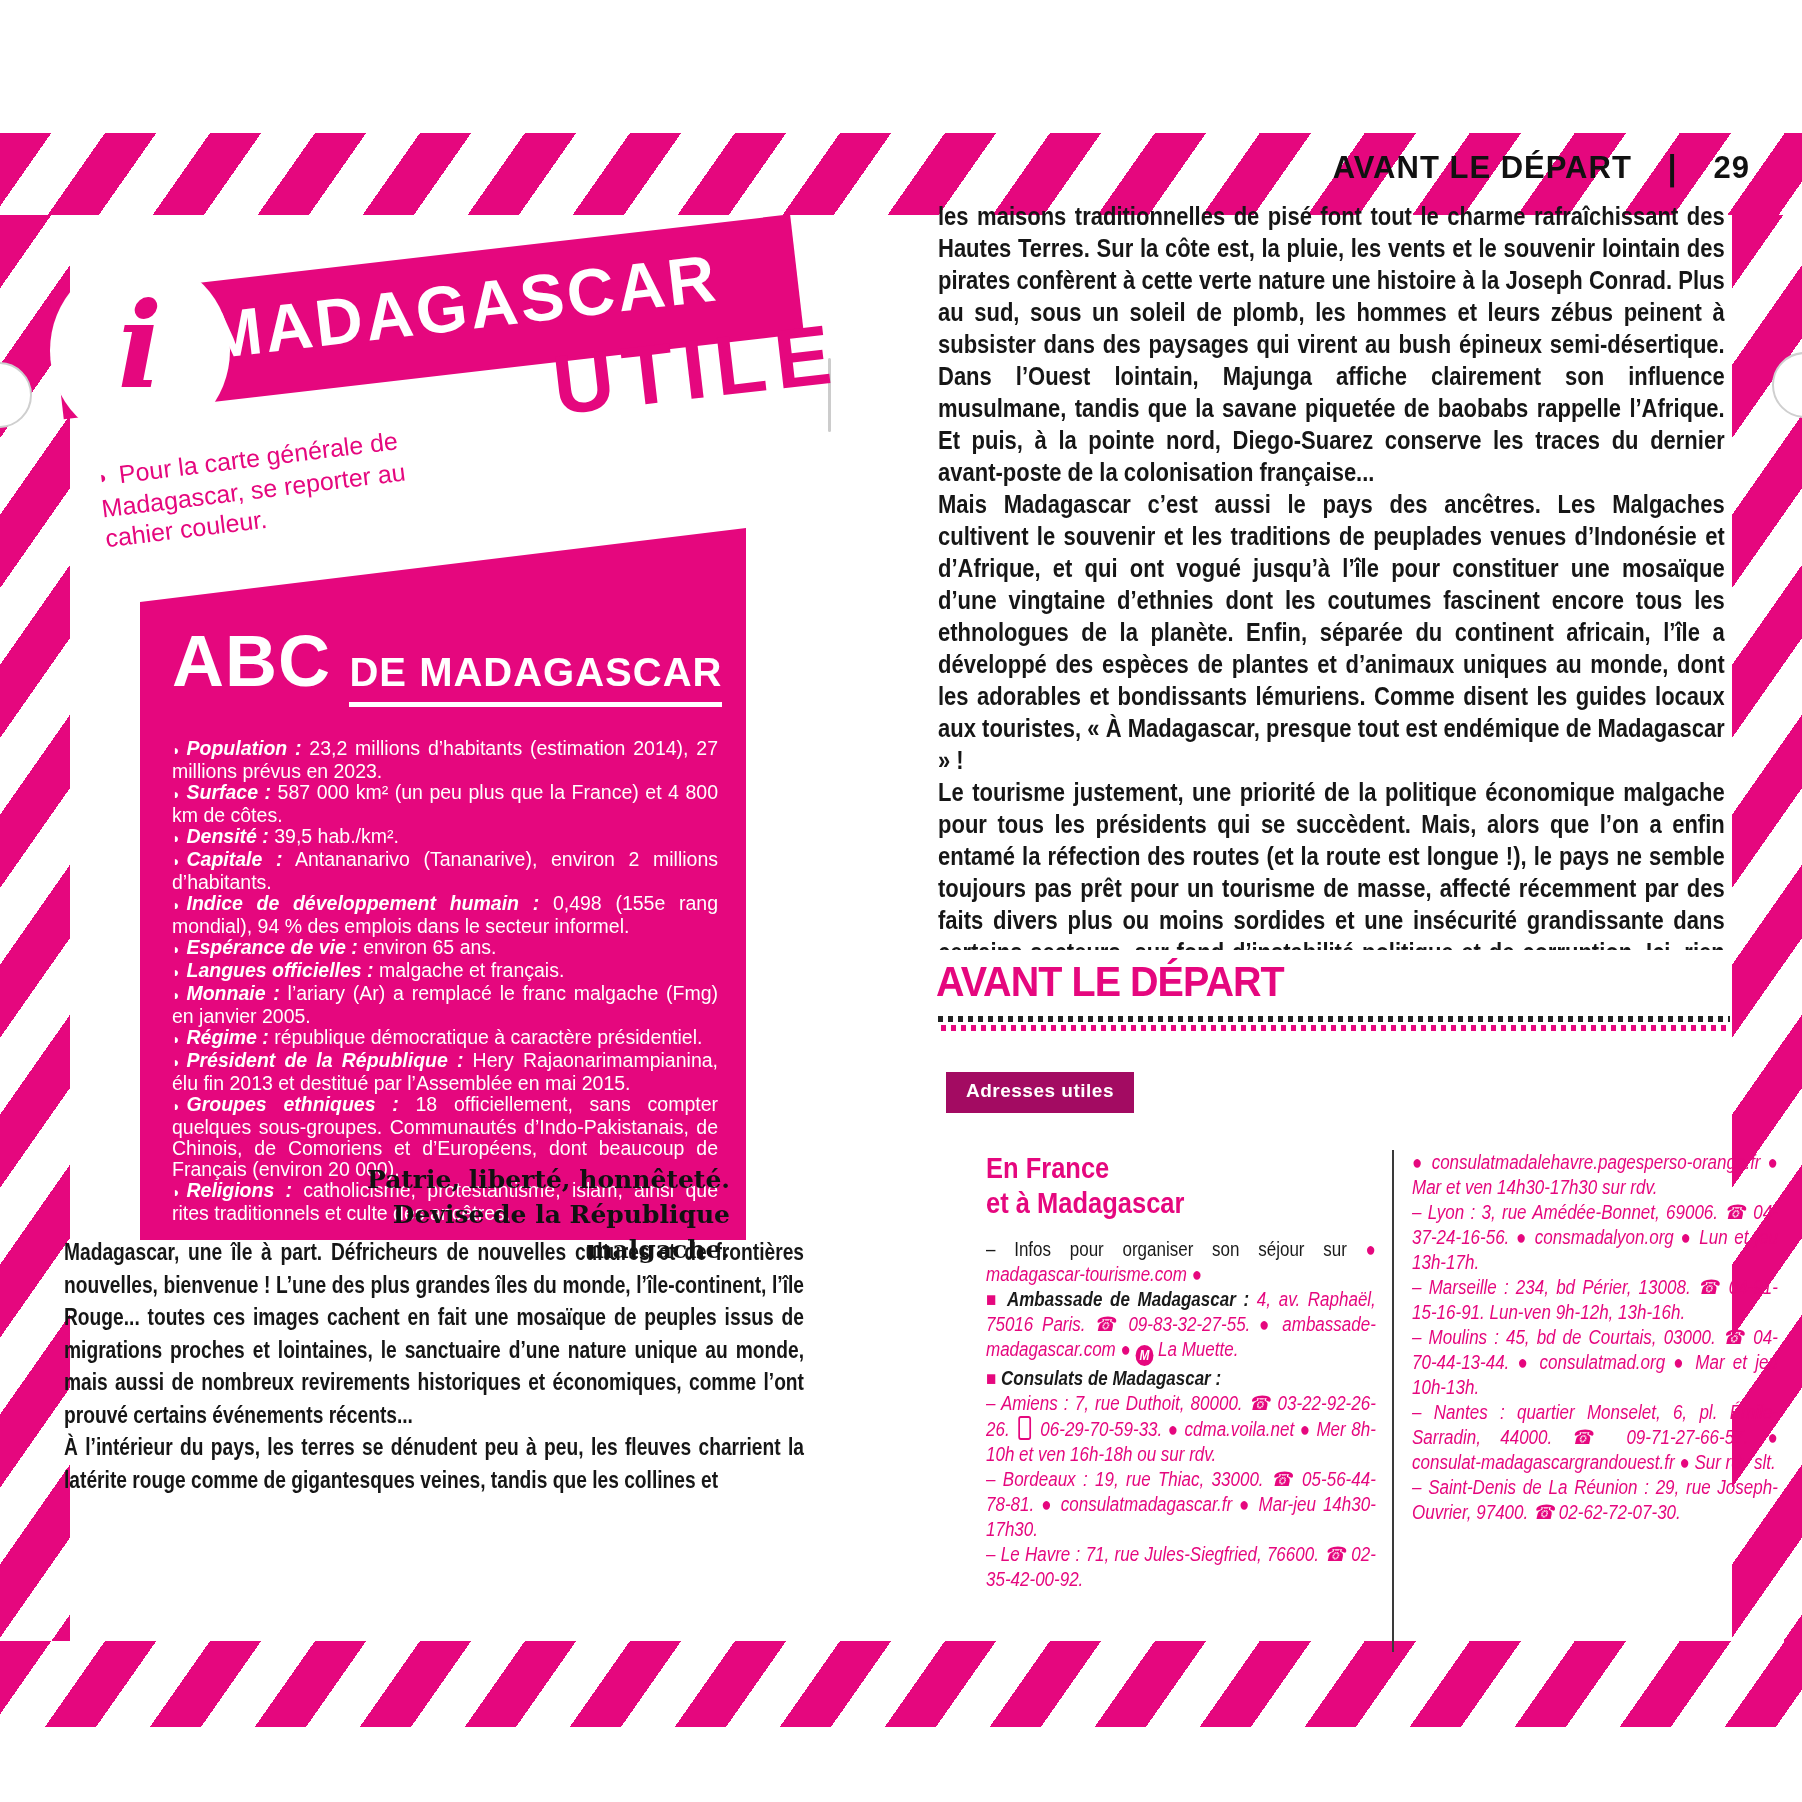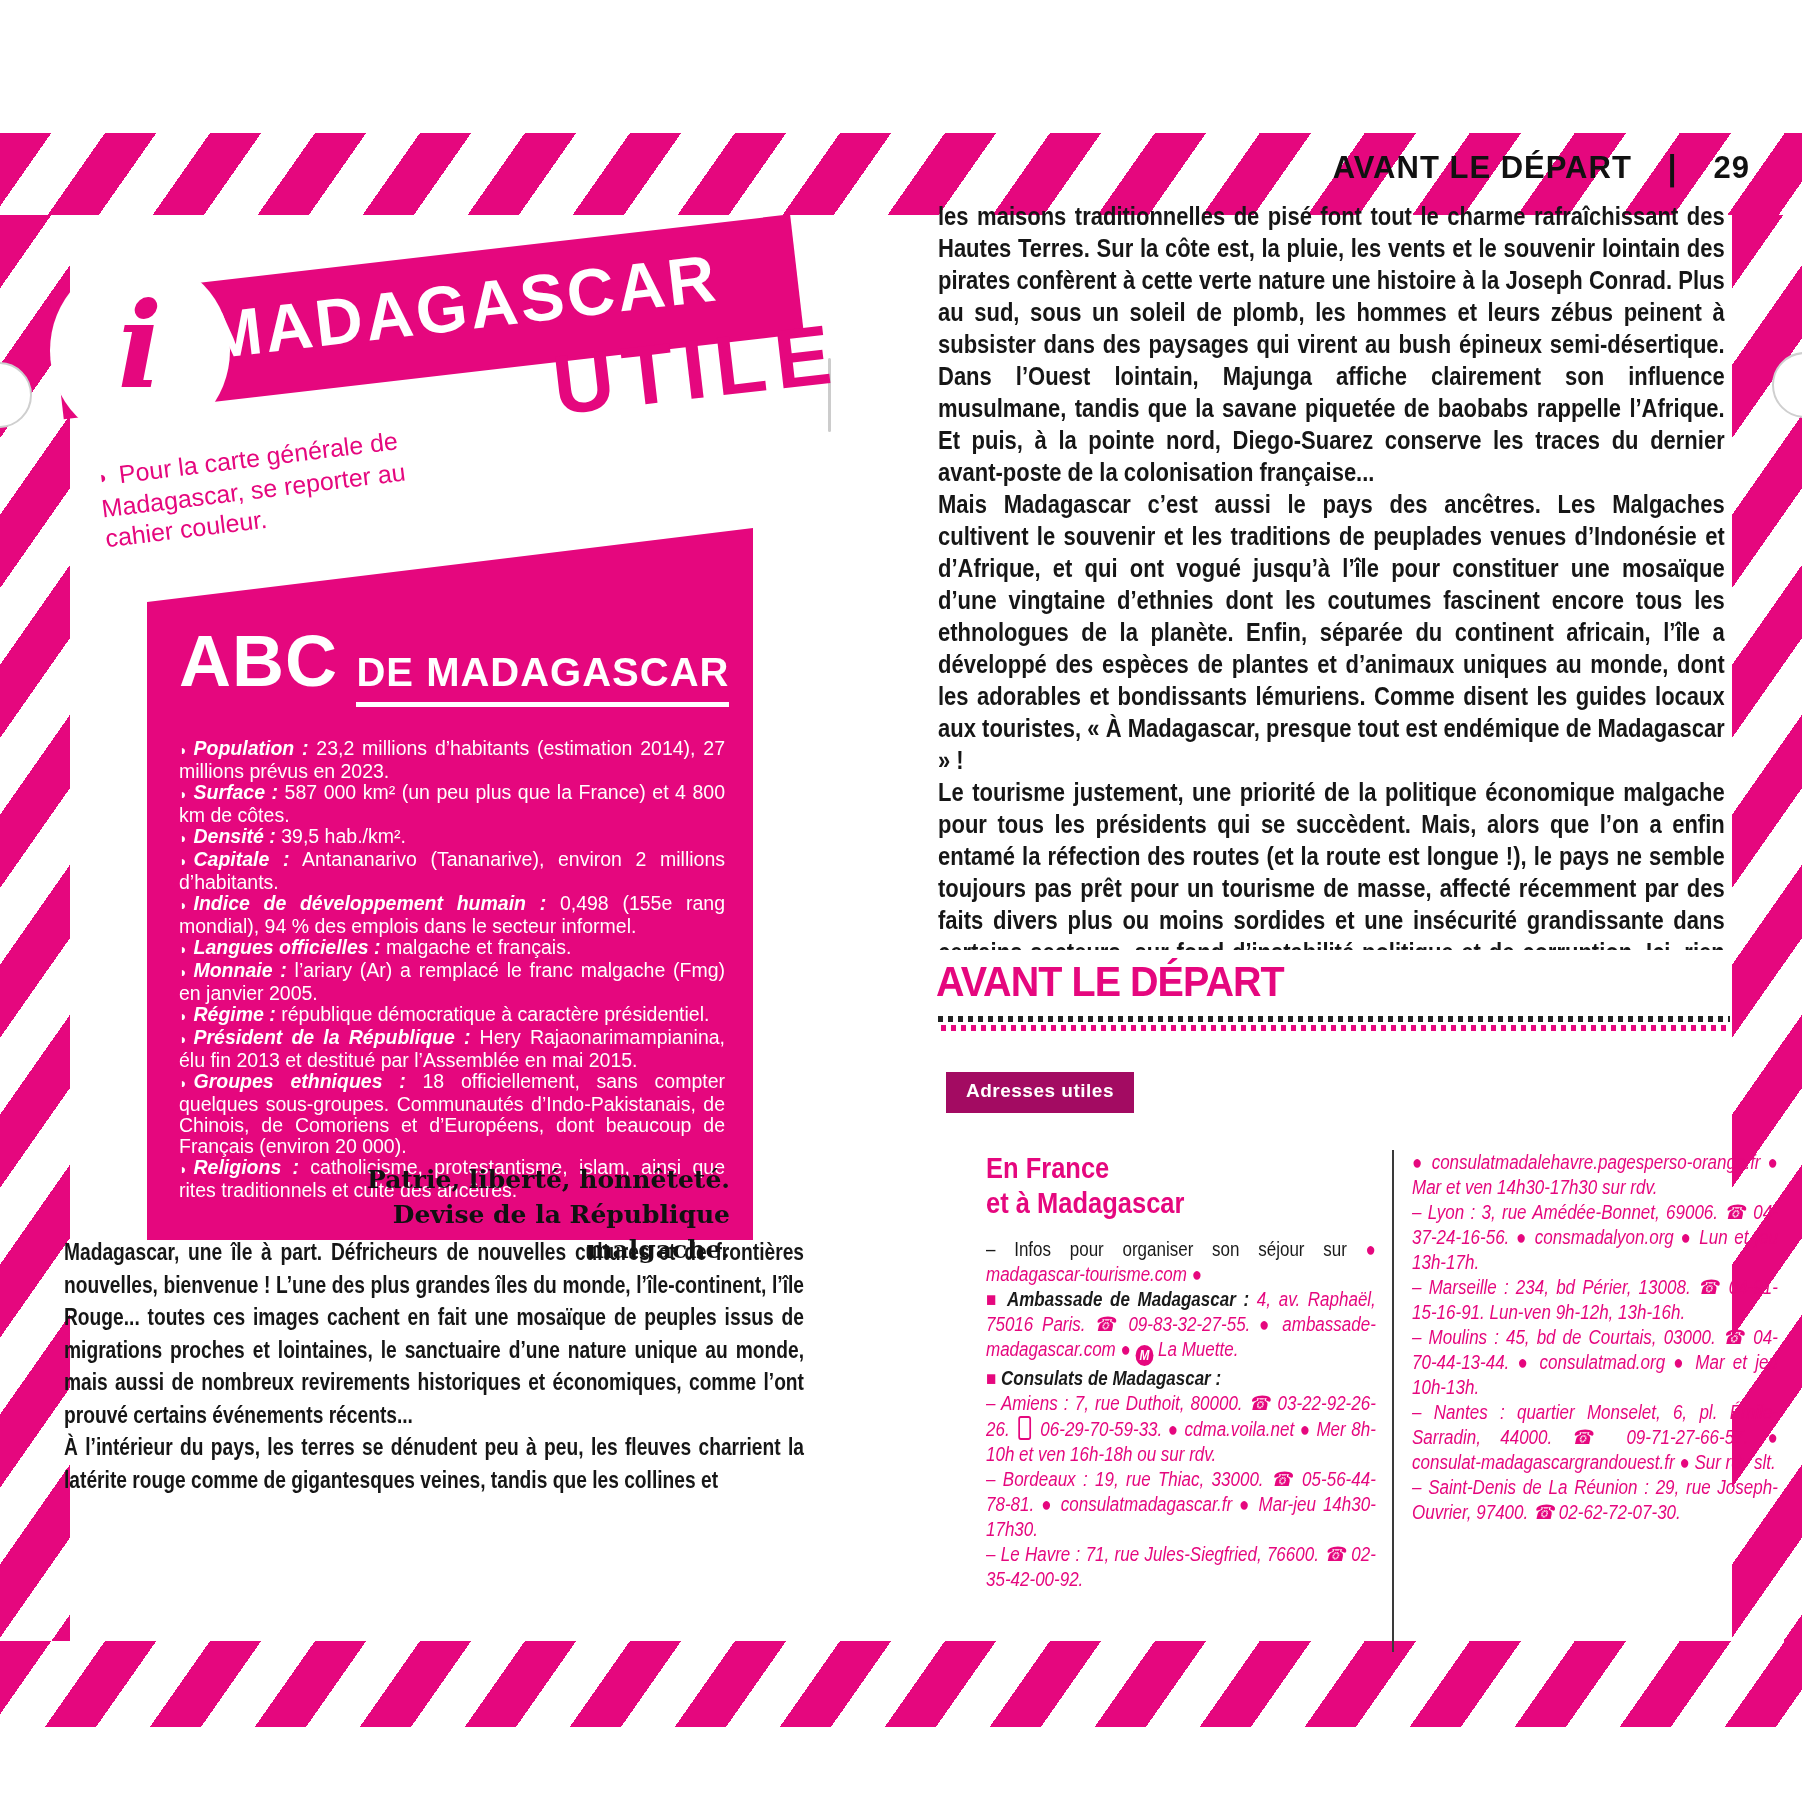--- a/index.html
+++ b/index.html
@@ -31,21 +31,21 @@
   .infocircle{position:absolute;left:50px;top:258px;width:180px;height:185px;background:#fff;
         border-radius:50%;z-index:4;display:flex;align-items:center;justify-content:center;}
   .infocircle .iglyph{font-family:"DejaVu Serif",serif;font-style:italic;font-weight:bold;
         font-size:118px;color:var(--pink);line-height:1;padding-bottom:10px;}
   .mapnote{position:absolute;left:96px;top:462px;width:340px;transform:rotate(-7deg);
         transform-origin:0 0;color:var(--pink);font-size:25px;line-height:30px;z-index:3;}
   .mapnote .nb{font-size:17px;vertical-align:2px;padding-right:4px;}
 
   .abcbox{position:absolute;left:140px;top:528px;width:606px;height:712px;background:var(--pink);
         clip-path:polygon(0 74px,100% 0,100% 100%,0 100%);box-sizing:border-box;
-        padding:92px 28px 0 32px;color:#fff;margin-left:7px;}
+        padding:92px 28px 0 32px;color:#fff;}
   .abctitle{white-space:nowrap;}
   .abctitle .abc{font-size:72px;font-weight:bold;letter-spacing:1px;}
   .abctitle .rest{font-size:40px;font-weight:bold;letter-spacing:1px;margin-left:14px;
         padding-bottom:8px;border-bottom:5px solid #fff;}
   .facts{margin-top:36px;font-size:19.5px;line-height:21px;}
   .fact{text-align:justify;color:#fff;}
   .fbull{font-size:14px;padding-right:6px;}
   .flab{font-weight:bold;font-style:italic;}
 
   .motto{position:absolute;left:330px;top:1150px;width:400px;text-align:right;
@@ -125,20 +125,21 @@
     <div class="abctitle">
       <span class="abc">ABC</span>
       <span class="rest">DE MADAGASCAR</span>
     </div>
     <div class="facts">
         <div class="fact"><span class="fbull">◗</span><span class="flab">Population :</span><span class="fval"> 23,2 millions d’habitants (estimation 2014), 27 millions prévus en 2023.</span></div>
         <div class="fact"><span class="fbull">◗</span><span class="flab">Surface :</span><span class="fval"> 587 000 km² (un peu plus que la France) et 4 800 km de côtes.</span></div>
         <div class="fact"><span class="fbull">◗</span><span class="flab">Densité :</span><span class="fval"> 39,5 hab./km².</span></div>
         <div class="fact"><span class="fbull">◗</span><span class="flab">Capitale :</span><span class="fval"> Antananarivo (Tananarive), environ 2 millions d’habitants.</span></div>
         <div class="fact"><span class="fbull">◗</span><span class="flab">Indice de développement humain :</span><span class="fval"> 0,498 (155e rang mondial), 94 % des emplois dans le secteur informel.</span></div>
+        <div class="fact"><span class="fbull">◗</span><span class="flab">Espérance de vie :</span><span class="fval"> environ 65 ans.</span></div>
         <div class="fact"><span class="fbull">◗</span><span class="flab">Langues officielles :</span><span class="fval"> malgache et français.</span></div>
         <div class="fact"><span class="fbull">◗</span><span class="flab">Monnaie :</span><span class="fval"> l’ariary (Ar) a remplacé le franc malgache (Fmg) en janvier 2005.</span></div>
         <div class="fact"><span class="fbull">◗</span><span class="flab">Régime :</span><span class="fval"> république démocratique à caractère présidentiel.</span></div>
         <div class="fact"><span class="fbull">◗</span><span class="flab">Président de la République :</span><span class="fval"> Hery Rajaonarimampianina, élu fin 2013 et destitué par l’Assemblée en mai 2015.</span></div>
         <div class="fact"><span class="fbull">◗</span><span class="flab">Groupes ethniques :</span><span class="fval"> 18 officiellement, sans compter quelques sous-groupes. Communautés d’Indo-Pakistanais, de Chinois, de Comoriens et d’Européens, dont beaucoup de Français (environ 20 000).</span></div>
         <div class="fact"><span class="fbull">◗</span><span class="flab">Religions :</span><span class="fval"> catholicisme, protestantisme, islam, ainsi que rites traditionnels et culte des ancêtres.</span></div>
       </div>
   </div>
 
   <div class="motto">

